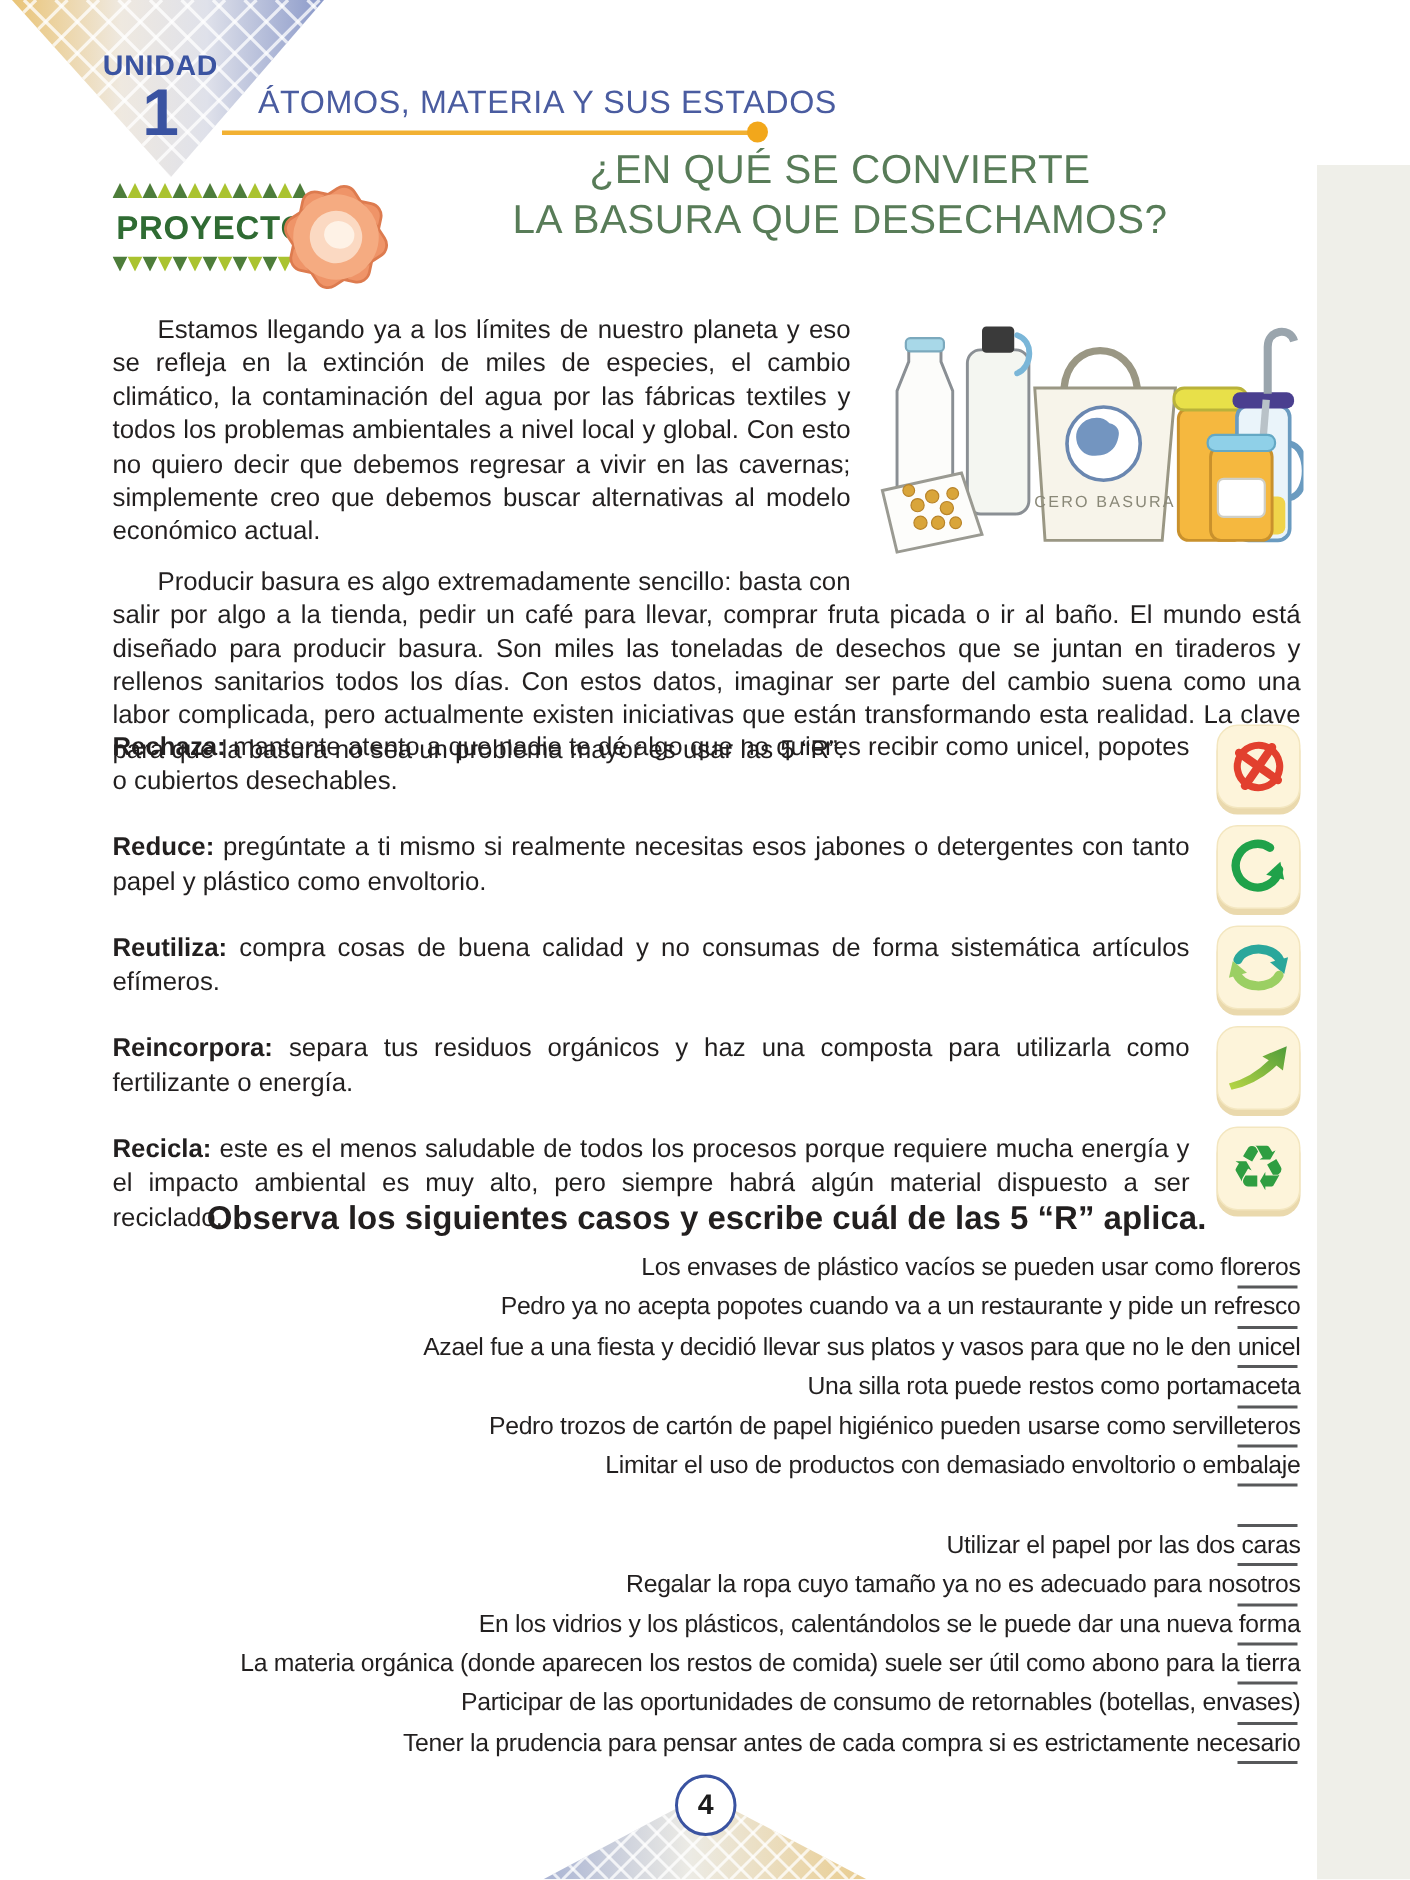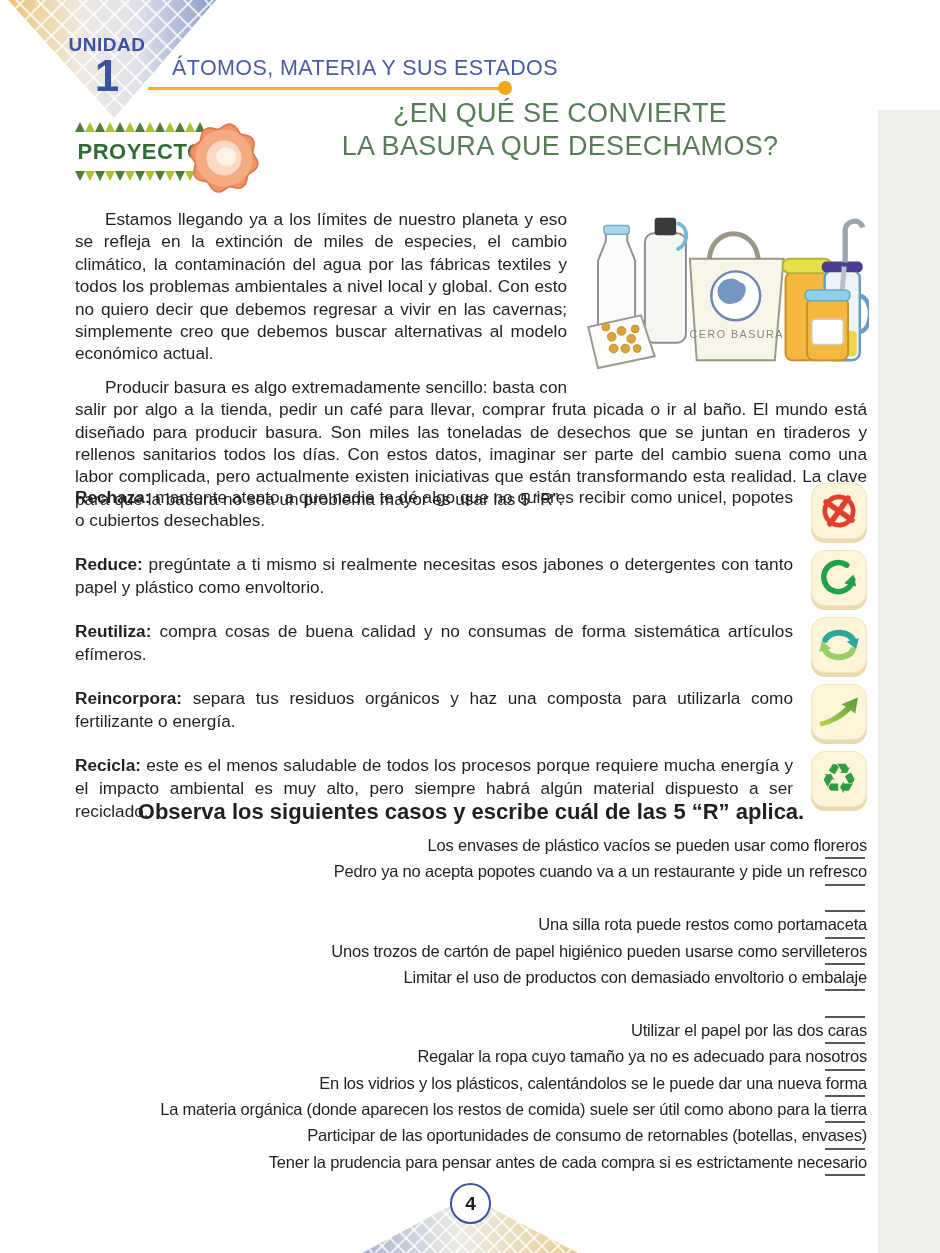--- a/index.html
+++ b/index.html
@@ -296,28 +296,29 @@
 <div class="cases">
   <div class="case-row">
       <span class="case-text">Los envases de plástico vacíos se pueden usar como floreros</span>
       <span class="case-line"></span>
     </div>
   <div class="case-row">
       <span class="case-text">Pedro ya no acepta popotes cuando va a un restaurante y pide un refresco</span>
       <span class="case-line"></span>
     </div>
   <div class="case-row">
+      <span class="case-text">Azael fue a una fiesta y decidió llevar sus platos y vasos para que no le den unicel</span>
       <span class="case-line"></span>
     </div>
   <div class="case-row">
       <span class="case-text">Una silla rota puede restos como portamaceta</span>
       <span class="case-line"></span>
     </div>
   <div class="case-row">
-      <span class="case-text">Unos trozos de cartón de papel higiénico pueden usarse como servilleteros</span>
+      <span class="case-text">Pedro trozos de cartón de papel higiénico pueden usarse como servilleteros</span>
       <span class="case-line"></span>
     </div>
   <div class="case-row">
       <span class="case-text">Limitar el uso de productos con demasiado envoltorio o embalaje</span>
       <span class="case-line"></span>
     </div>
   <div class="case-row">
       <span class="case-line"></span>
     </div>
   <div class="case-row">

